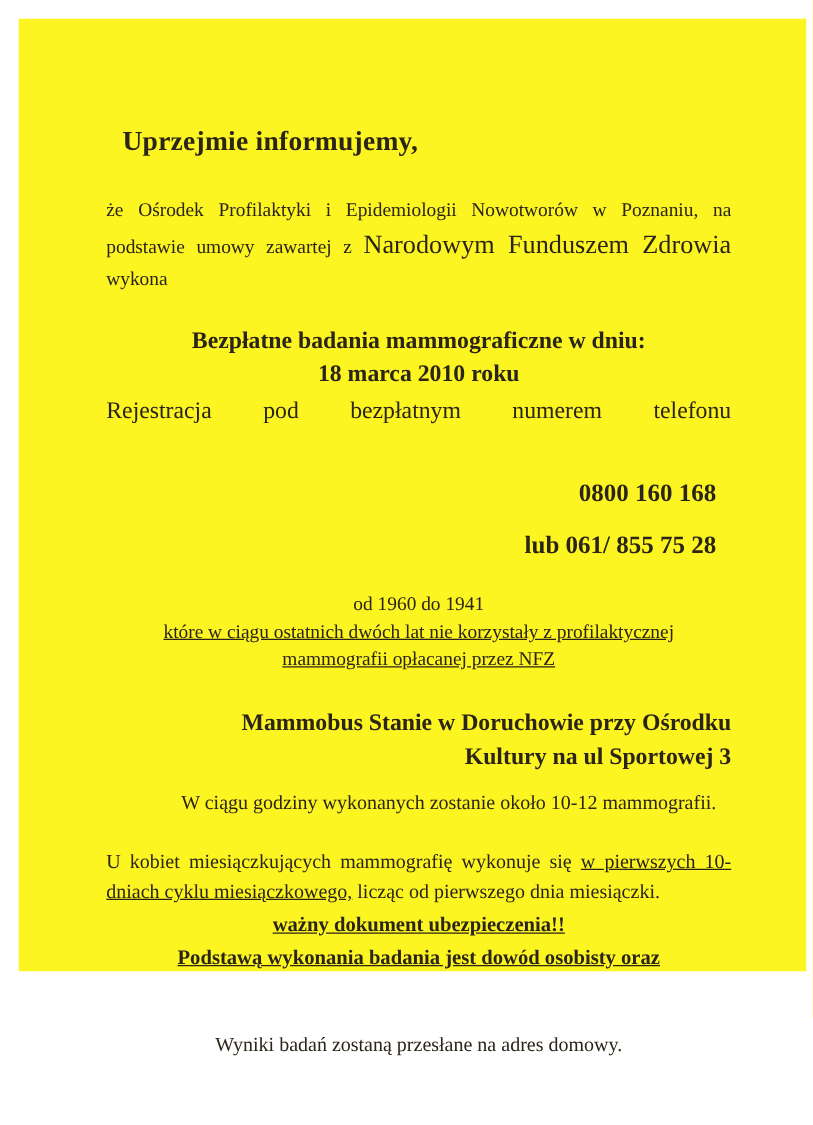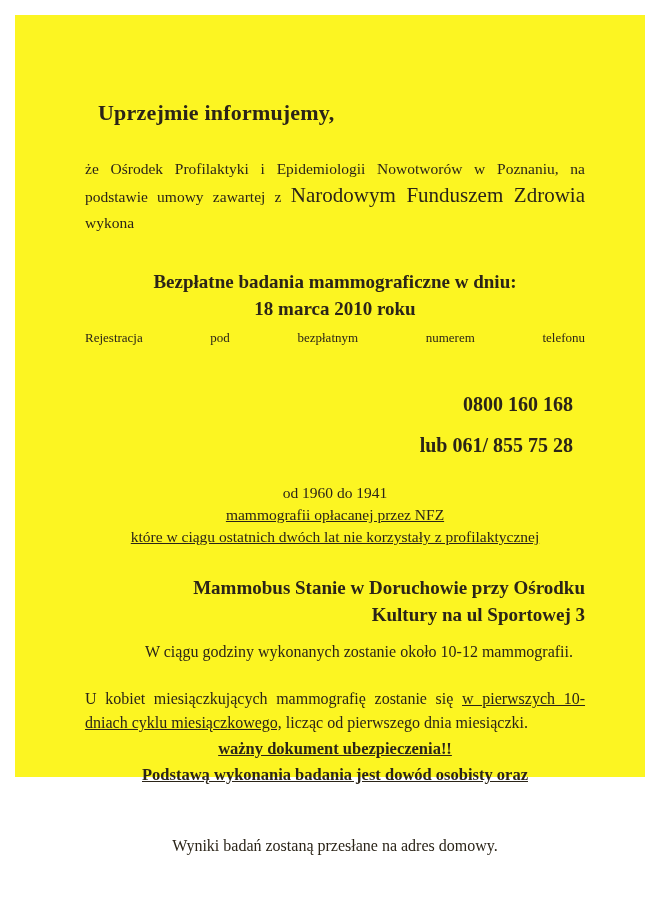--- a/index.html
+++ b/index.html
@@ -40,21 +40,21 @@
     letter-spacing: 0.2px;
     margin: 0 0 30px 13px;
   }
 
   
   .intro {
     font-size: 15.5px;
     line-height: 26px;
     text-align: justify;
     text-justify: inter-word;
-    margin: 0 0 32px 0;
+    margin: 0 0 22px 0;
   }
   .intro .big {
     font-size: 21px;
   }
 
   
   .announce {
     text-align: center;
     font-weight: bold;
     font-size: 19px;
@@ -63,21 +63,21 @@
   }
   .announce-date {
     text-align: center;
     font-weight: bold;
     font-size: 19px;
     line-height: 27px;
     margin: 0 0 2px 0;
   }
 
   .register-line {
-    font-size: 13px;
+    font-size: 19px;
     line-height: 27px;
     text-align: justify;
     text-justify: inter-word;
     margin: 0;
   }
   .register-line::after {
     content: "";
     display: inline-block;
     width: 100%;
   }
@@ -182,37 +182,37 @@
     <p class="register-line">Rejestracja pod bezpłatnym numerem telefonu</p>
 
     <p class="phone">0800 160 168</p>
 
     <p class="phone">lub 061/ 855 75 28</p>
 
 
     <p class="eligible">od 1960 do 1941</p>
 
     <p class="eligible-underlined">
+      <span>które w ciągu ostatnich dwóch lat nie korzystały z profilaktycznej</span>
+    </p>
+
+    <p class="eligible-underlined">
       <span>mammografii opłacanej przez NFZ</span>
-    </p>
-
-    <p class="eligible-underlined">
-      <span>które w ciągu ostatnich dwóch lat nie korzystały z profilaktycznej</span>
     </p>
 
     <p class="location">
       <span>Mammobus Stanie w Doruchowie przy Ośrodku</span><br>
       <span>Kultury na ul Sportowej 3</span>
     </p>
 
 
     <p class="hours-note">W ciągu godziny wykonanych zostanie około 10-12 mammografii.</p>
 
     <p class="cycle">
-      <span>U kobiet miesiączkujących mammografię zostanie się </span><span class="u">w pierwszych 10-dniach cyklu miesiączkowego,</span><span> licząc od pierwszego dnia miesiączki.</span>
+      <span>U kobiet miesiączkujących mammografię wykonuje się </span><span class="u">w pierwszych 10-dniach cyklu miesiączkowego,</span><span> licząc od pierwszego dnia miesiączki.</span>
     </p>
 
     <p class="requirement">
       <span> ważny dokument ubezpieczenia!!</span>
     </p>
 
     <p class="requirement">
       <span>Podstawą wykonania badania jest dowód osobisty oraz</span>
     </p>
 

